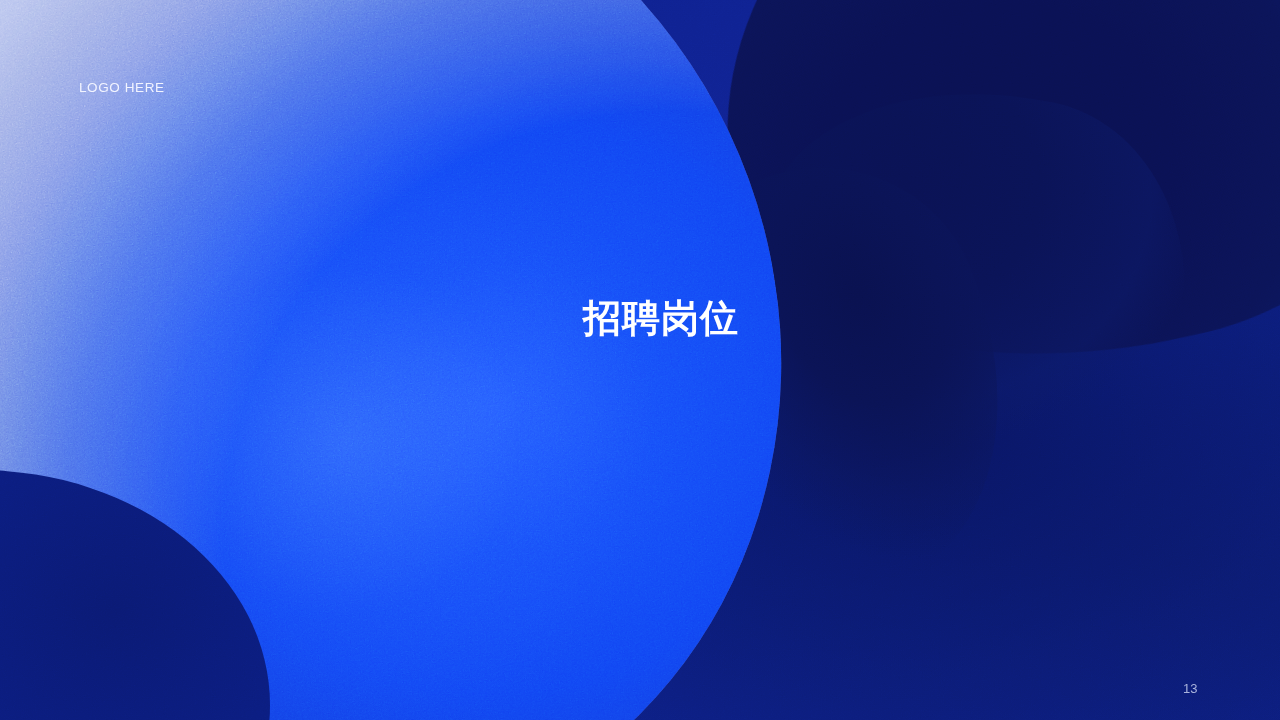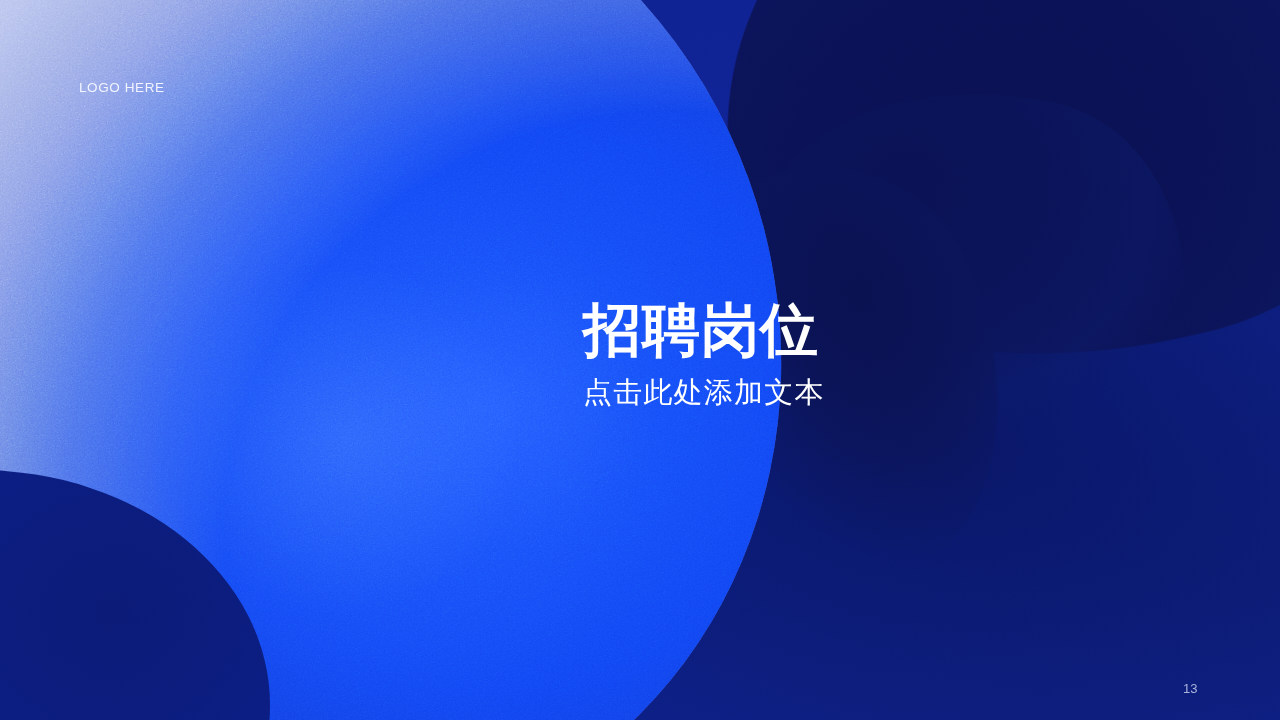--- a/index.html
+++ b/index.html
@@ -164,27 +164,27 @@
     letter-spacing:-1px;
     line-height:1;
     font-family:"Liberation Sans","DejaVu Sans",sans-serif;
   }
 
   .title-block {
     position:absolute;
     left:583px; top:300px;
   }
   .title {
-    font-size:58px;
+    font-size:38px;
     font-weight:bold;
     color:#ffffff;
     letter-spacing:1px;
     line-height:1.08;
     white-space:nowrap;
-    font-family:Liberation Serif, serif;
+    font-family:Liberation Mono, monospace;
   }
   .subtitle {
     margin-top:12px;
     font-size:29px;
     font-weight:400;
     color:#ffffff;
     letter-spacing:1.2px;
     line-height:1.2;
     white-space:nowrap;
     font-family:"DejaVu Sans","Liberation Sans",sans-serif;
@@ -236,18 +236,17 @@
       <feColorMatrix type="saturate" values="0"></feColorMatrix>
     </filter>
     <rect width="1280" height="720" filter="url(#noiseFilter2)"></rect>
   </svg>
 
   <div class="logo">LOGO HERE</div>
 
 
   <div class="title-block">
     <div class="title">招聘岗位</div>
-    <div class="subtitle">点击此处添加文本</div>
   </div>
 
   <div class="page-number">13</div>
 
 </div>
 
 </body></html>

